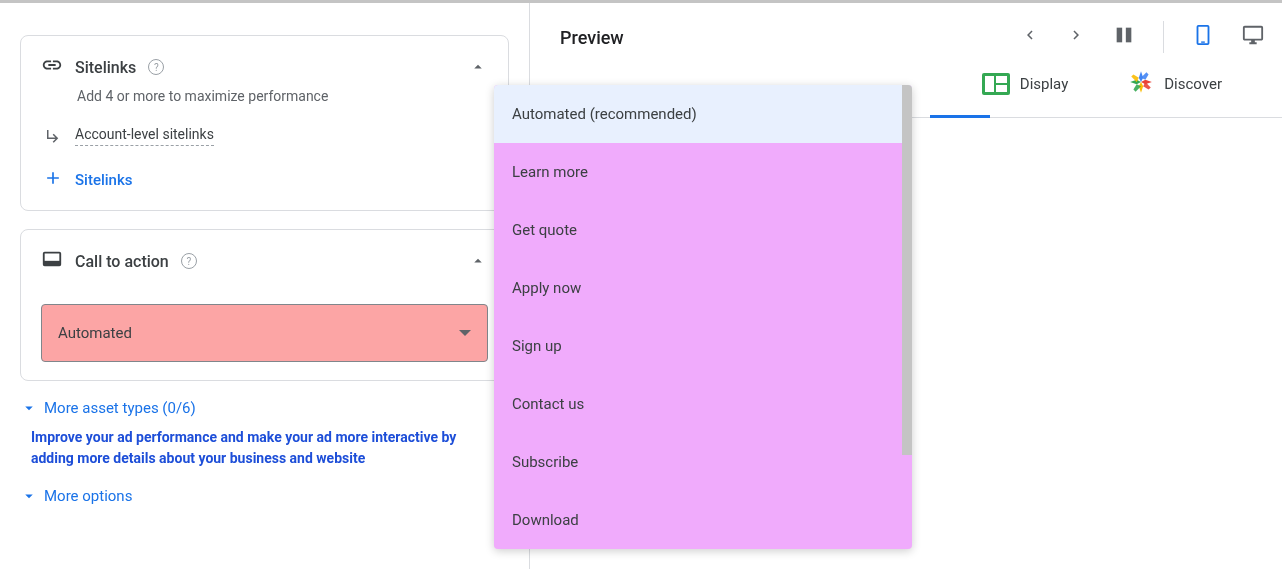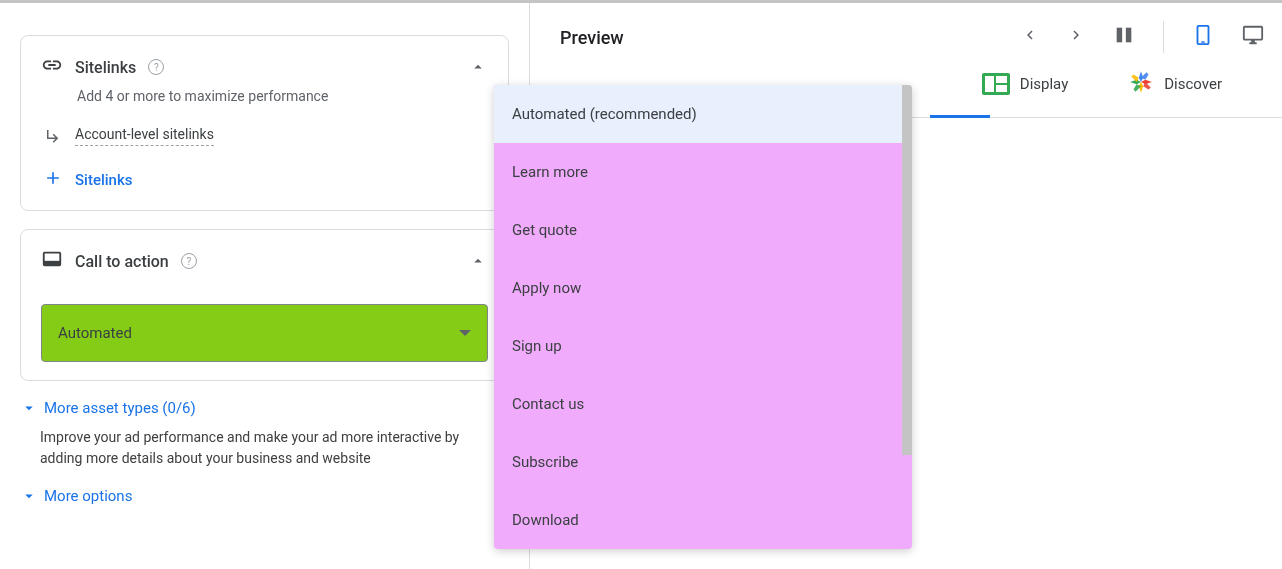--- a/index.html
+++ b/index.html
@@ -122,21 +122,21 @@
     }
     .select-box {
       border: 1px solid #80868b;
       border-radius: 4px;
       height: 58px;
       display: flex;
       align-items: center;
       justify-content: space-between;
       padding: 0 16px;
       cursor: pointer;
-      background: #84cc16;
+      background: #fca5a5;
     }
     .select-text {
       font-size: 15px;
       color: #3c4043;
     }
     .dropdown-arrow svg {
       width: 12px;
       height: 12px;
       fill: #5f6368;
     }
@@ -149,24 +149,25 @@
       cursor: pointer;
       margin-bottom: 10px;
     }
     .more-row svg {
       width: 18px;
       height: 18px;
       fill: #1a73e8;
     }
     .improve-text {
       font-size: 14px;
-      color: #404040;
+      color: #1d4ed8;
       line-height: 1.5;
-      margin: 8px 0 18px 20px;
+      margin: 8px 0 18px 11px;
       max-width: 460px;
+      font-weight: bold;
     }
     .link-icon svg {
       width: 22px;
       height: 22px;
       fill: #3c4043;
     }
     .cta-icon svg {
       width: 22px;
       height: 22px;
       fill: none;

